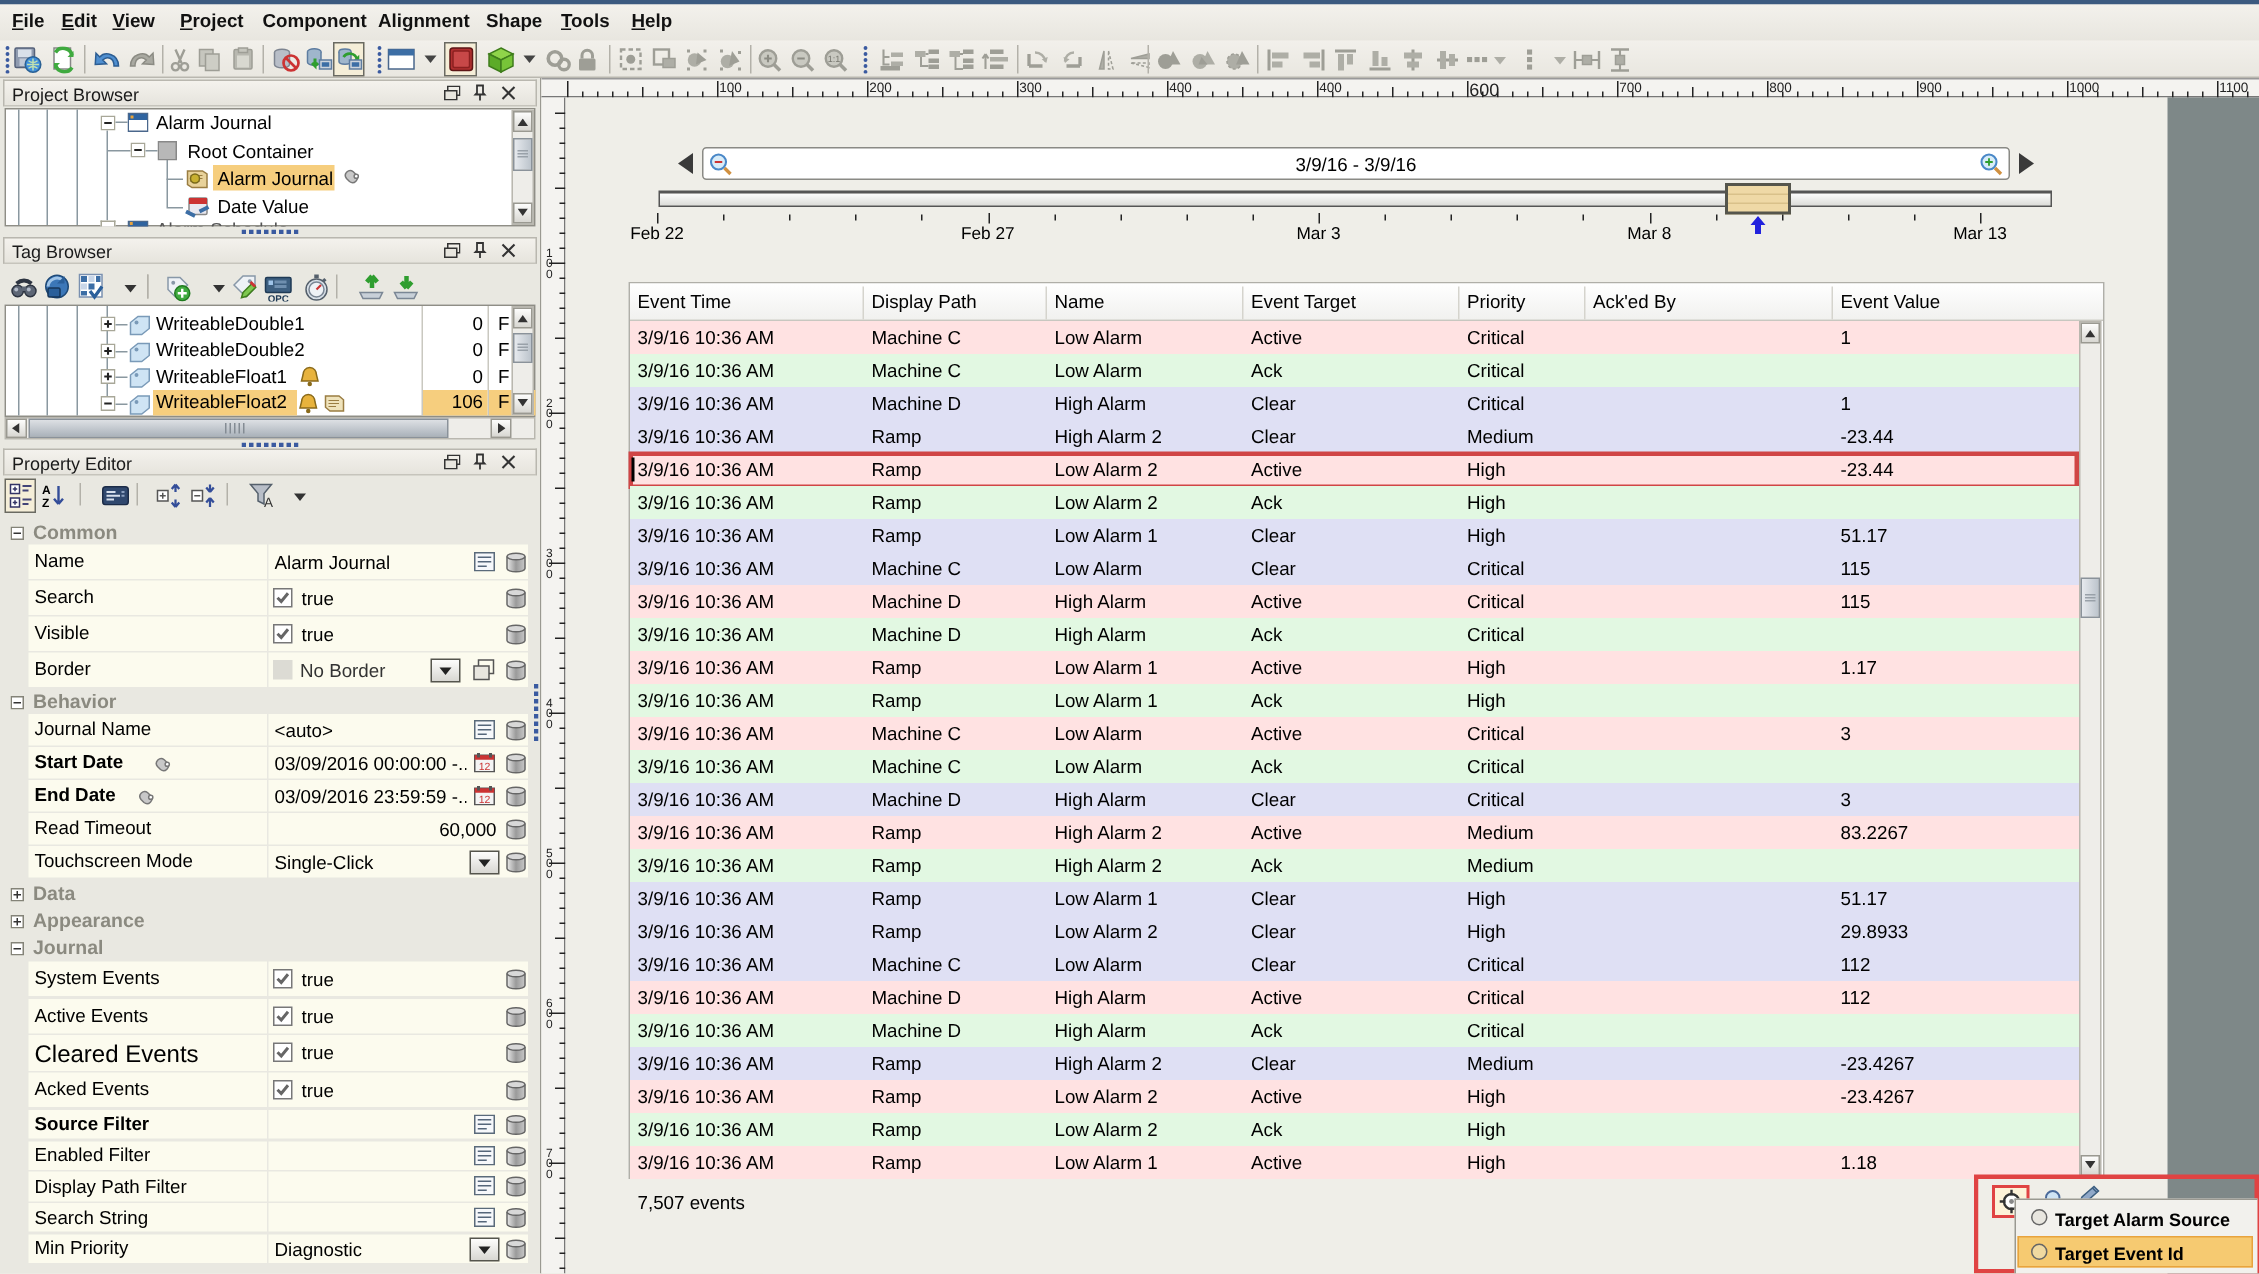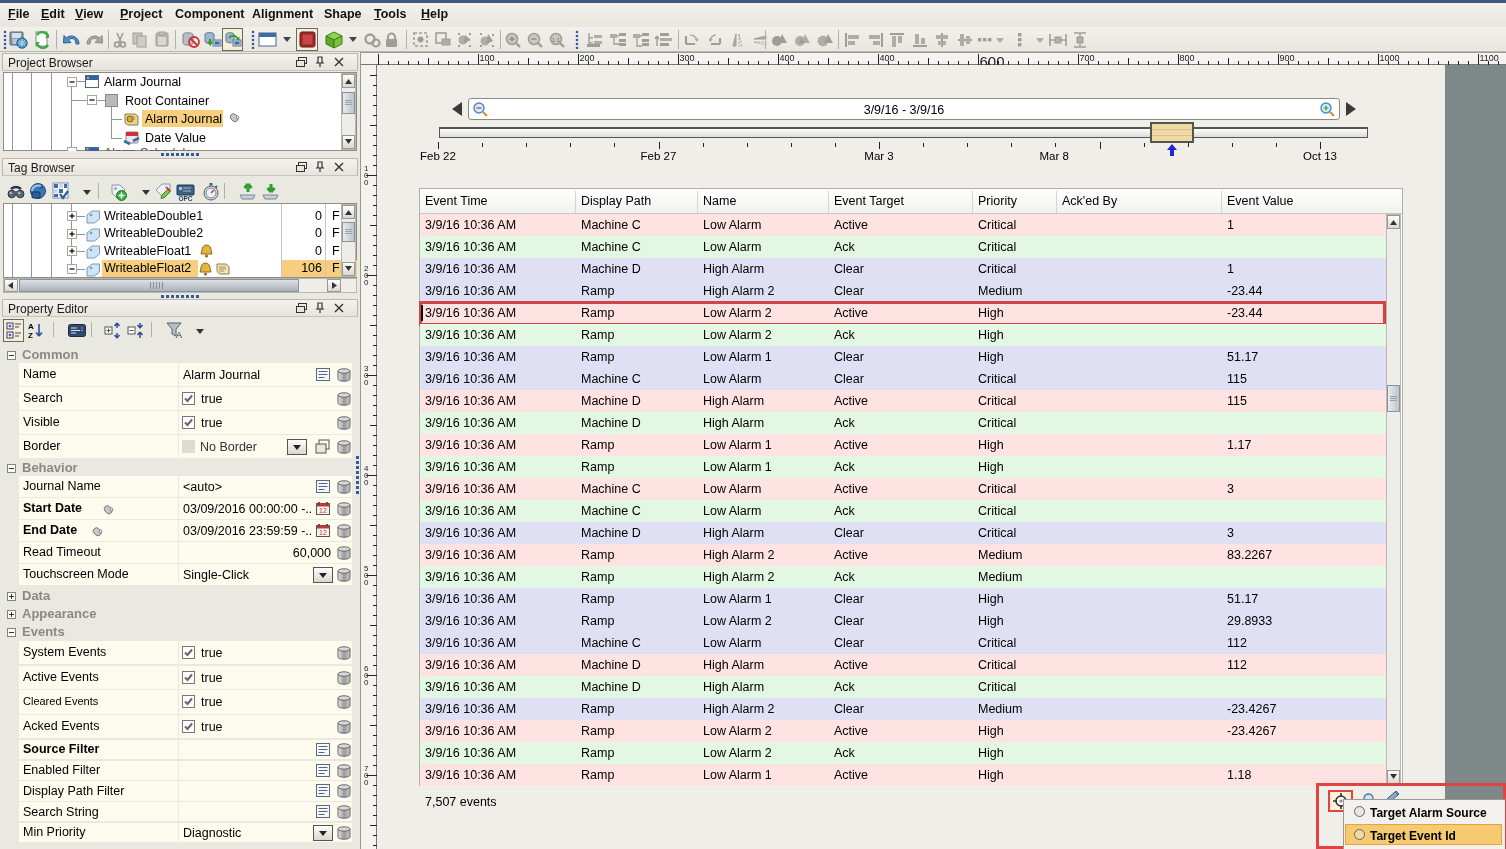--- a/index.html
+++ b/index.html
@@ -794,21 +794,21 @@
 <div class="ab tt" style="left:22px;top:588px;font-size:13px;font-weight:bold;color:#8b8a80">Data</div>
 <svg class="ab" style="left:7px;top:610px" width="9" height="9" viewBox="0 0 9 9">
     <rect x="0.5" y="0.5" width="8" height="8" fill="#fff" stroke="#848378"></rect>
     <path d="M2 4.5h5M4.5 2v5" stroke="#333" stroke-width="1"></path>
   </svg>
 <div class="ab tt" style="left:22px;top:606px;font-size:13px;font-weight:bold;color:#8b8a80">Appearance</div>
 <svg class="ab" style="left:7px;top:628px" width="9" height="9" viewBox="0 0 9 9">
     <rect x="0.5" y="0.5" width="8" height="8" fill="#fff" stroke="#848378"></rect>
     <path d="M2 4.5h5" stroke="#333" stroke-width="1"></path>
   </svg>
-<div class="ab tt" style="left:22px;top:624px;font-size:13px;font-weight:bold;color:#8b8a80">Events</div>
+<div class="ab tt" style="left:22px;top:624px;font-size:13px;font-weight:bold;color:#8b8a80">Journal</div>
 <div class="ab" style="left:19px;top:641px;width:159px;height:23.2px;background:#fcfbee"></div>
 <div class="ab" style="left:179px;top:641px;width:173px;height:23.2px;background:#fcfbee"></div>
 <div class="ab tt" style="left:23px;top:645.35px;font-size:12.5px;font-weight:normal;color:#000">System Events</div>
 <div class="ab" style="left:182px;top:646px;width:13px;height:13px;background:#fff;border:1px solid #777"></div>
 <svg class="ab" style="left:183px;top:647px" width="11" height="11" viewBox="0 0 11 11">
     <path d="M2 5.5 L4.5 8 L9 2.5" stroke="#666" stroke-width="2" fill="none"></path>
   </svg>
 <div class="ab tt" style="left:201px;top:645.85px;font-size:12.5px;color:#000;max-width:128px;overflow:hidden">true</div>
 <svg class="ab" style="left:337px;top:646px" width="14" height="14" viewBox="0 0 14 14">
     <defs>
@@ -835,21 +835,21 @@
         <stop offset="0" stop-color="#e8e8e8"></stop>
         <stop offset="0.5" stop-color="#9a9a9a"></stop>
         <stop offset="1" stop-color="#c8c8c8"></stop>
       </linearGradient>
     </defs>
     <path d="M1 3 v8 a6 2.2 0 0 0 12 0 v-8" fill="url(#cyl)" stroke="#666"></path>
     <ellipse cx="7" cy="3" rx="6" ry="2.2" fill="#d8d8d8" stroke="#666"></ellipse>
   </svg>
 <div class="ab" style="left:19px;top:690.4000000000001px;width:159px;height:23.2px;background:#fcfbee"></div>
 <div class="ab" style="left:179px;top:690.4000000000001px;width:173px;height:23.2px;background:#fcfbee"></div>
-<div class="ab tt" style="left:23px;top:694.7500000000001px;font-size:11px;font-weight:normal;color:#000">Cleared Events</div>
+<div class="ab tt" style="left:23px;top:694.7500000000001px;font-size:16px;font-weight:normal;color:#000">Cleared Events</div>
 <div class="ab" style="left:182px;top:695.4000000000001px;width:13px;height:13px;background:#fff;border:1px solid #777"></div>
 <svg class="ab" style="left:183px;top:696.4000000000001px" width="11" height="11" viewBox="0 0 11 11">
     <path d="M2 5.5 L4.5 8 L9 2.5" stroke="#666" stroke-width="2" fill="none"></path>
   </svg>
 <div class="ab tt" style="left:201px;top:695.2500000000001px;font-size:12.5px;color:#000;max-width:128px;overflow:hidden">true</div>
 <svg class="ab" style="left:337px;top:695.4000000000001px" width="14" height="14" viewBox="0 0 14 14">
     <defs>
       <linearGradient id="cyl" x1="0" x2="1">
         <stop offset="0" stop-color="#e8e8e8"></stop>
         <stop offset="0.5" stop-color="#9a9a9a"></stop>
@@ -1038,21 +1038,21 @@
 <div class="ab" style="left:887.5px;top:61px;width:1px;height:4px;background:#222"></div>
 <div class="ab" style="left:897.5px;top:61px;width:1px;height:4px;background:#222"></div>
 <div class="ab" style="left:907.5px;top:61px;width:1px;height:4px;background:#222"></div>
 <div class="ab" style="left:917.5px;top:61px;width:1px;height:4px;background:#222"></div>
 <div class="ab" style="left:927.5px;top:58px;width:1px;height:7px;background:#222"></div>
 <div class="ab" style="left:937.5px;top:61px;width:1px;height:4px;background:#222"></div>
 <div class="ab" style="left:947.5px;top:61px;width:1px;height:4px;background:#222"></div>
 <div class="ab" style="left:957.5px;top:61px;width:1px;height:4px;background:#222"></div>
 <div class="ab" style="left:967.5px;top:61px;width:1px;height:4px;background:#222"></div>
 <div class="ab" style="left:977.5px;top:54px;width:1px;height:11px;background:#222"></div>
-<div class="ab tt" style="left:979.5px;top:53px;font-size:15px;color:#222">600</div>
+<div class="ab tt" style="left:979.5px;top:53px;font-size:12px;color:#222">600</div>
 <div class="ab" style="left:987.5px;top:61px;width:1px;height:4px;background:#222"></div>
 <div class="ab" style="left:997.5px;top:61px;width:1px;height:4px;background:#222"></div>
 <div class="ab" style="left:1007.5px;top:61px;width:1px;height:4px;background:#222"></div>
 <div class="ab" style="left:1017.5px;top:61px;width:1px;height:4px;background:#222"></div>
 <div class="ab" style="left:1027.5px;top:58px;width:1px;height:7px;background:#222"></div>
 <div class="ab" style="left:1037.5px;top:61px;width:1px;height:4px;background:#222"></div>
 <div class="ab" style="left:1047.5px;top:61px;width:1px;height:4px;background:#222"></div>
 <div class="ab" style="left:1057.5px;top:61px;width:1px;height:4px;background:#222"></div>
 <div class="ab" style="left:1067.5px;top:61px;width:1px;height:4px;background:#222"></div>
 <div class="ab" style="left:1077.5px;top:54px;width:1px;height:11px;background:#222"></div>
@@ -1257,22 +1257,22 @@
 <div class="ab" style="left:1055.4px;top:143px;width:1px;height:4px;background:#222"></div>
 <div class="ab" style="left:1099.5px;top:142px;width:1px;height:7px;background:#222"></div>
 <div class="ab" style="left:1143.6px;top:143px;width:1px;height:4px;background:#222"></div>
 <div class="ab" style="left:1187.7px;top:143px;width:1px;height:4px;background:#222"></div>
 <div class="ab" style="left:1231.8px;top:143px;width:1px;height:4px;background:#222"></div>
 <div class="ab" style="left:1275.9px;top:143px;width:1px;height:4px;background:#222"></div>
 <div class="ab" style="left:1320.0px;top:142px;width:1px;height:7px;background:#222"></div>
 <div class="ab tt" style="left:378px;top:150px;width:120px;text-align:center;font-size:11.5px;color:#000">Feb 22</div>
 <div class="ab tt" style="left:598.5px;top:150px;width:120px;text-align:center;font-size:11.5px;color:#000">Feb 27</div>
 <div class="ab tt" style="left:819px;top:150px;width:120px;text-align:center;font-size:11.5px;color:#000">Mar 3</div>
-<div class="ab tt" style="left:1039.5px;top:150px;width:120px;font-size:11.5px;color:#000">Mar 8</div>
-<div class="ab tt" style="left:1260px;top:150px;width:120px;text-align:center;font-size:11.5px;color:#000">Oct 13</div>
+<div class="ab tt" style="left:1039.5px;top:150px;width:120px;text-align:center;font-size:11.5px;color:#000">Mar 8</div>
+<div class="ab tt" style="left:1260px;top:150px;width:120px;text-align:center;font-size:11.5px;color:#000">Mar 13</div>
 <div class="ab" style="left:419px;top:188px;width:984px;height:598px;background:#fff;border:1px solid #b0afa8"></div>
 <div class="ab" style="left:420px;top:189px;width:982px;height:25px;background:linear-gradient(#ffffff,#f1f1ef);border-bottom:1px solid #c8c7c0"></div>
 <div class="ab tt" style="left:425px;top:194px;font-size:12.5px;color:#000">Event Time</div>
 <div class="ab tt" style="left:581px;top:194px;font-size:12.5px;color:#000">Display Path</div>
 <div class="ab" style="left:575px;top:191px;width:1px;height:22px;background:#d5d4cd"></div>
 <div class="ab tt" style="left:703px;top:194px;font-size:12.5px;color:#000">Name</div>
 <div class="ab" style="left:697px;top:191px;width:1px;height:22px;background:#d5d4cd"></div>
 <div class="ab tt" style="left:834px;top:194px;font-size:12.5px;color:#000">Event Target</div>
 <div class="ab" style="left:828px;top:191px;width:1px;height:22px;background:#d5d4cd"></div>
 <div class="ab tt" style="left:978px;top:194px;font-size:12.5px;color:#000">Priority</div>

